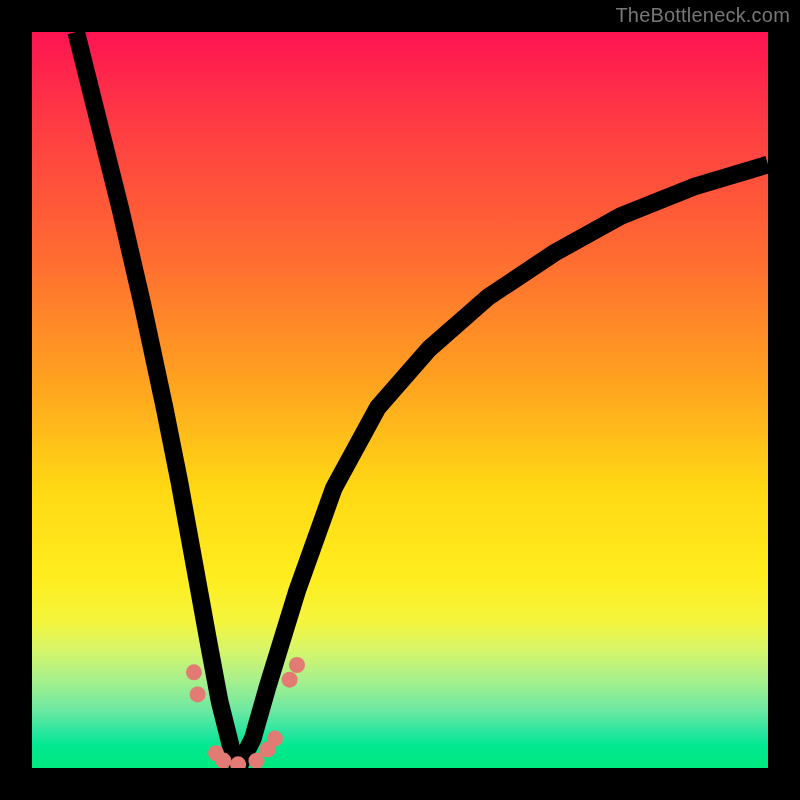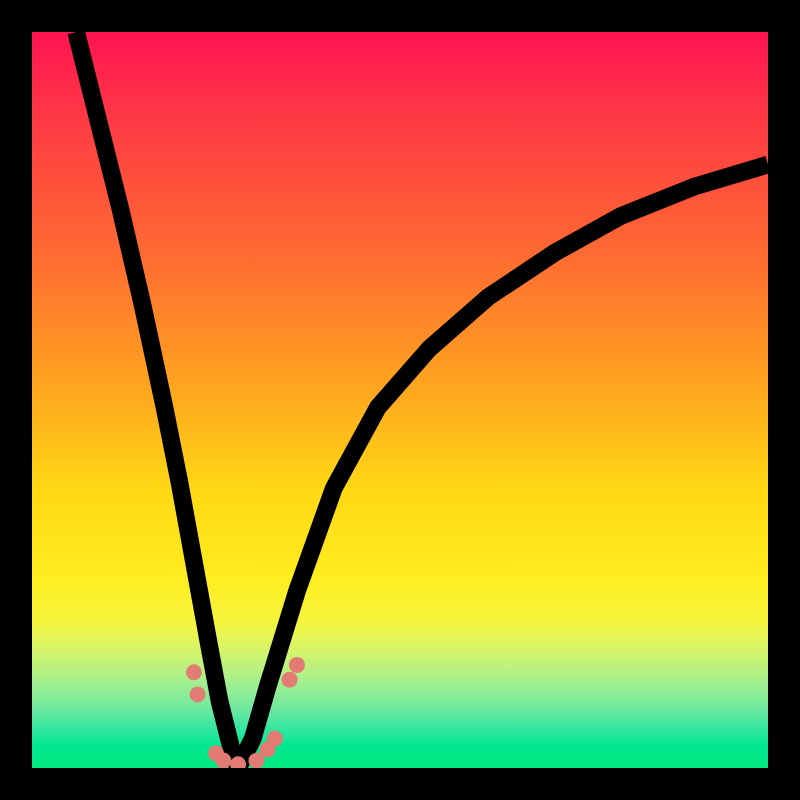--- a/index.html
+++ b/index.html
@@ -73,20 +73,21 @@
   }
   .marker {
     fill: #e27b73;
     stroke: none;
   }
 </style>
 </head>
 <body>
 
 <div class="frame">
+  <div class="watermark">TheBottleneck.com</div>
   <div class="plot">
     <div class="gradient"></div>
     <svg class="curves" viewBox="0 0 100 100" preserveAspectRatio="none">
       <path id="left-arm" class="curve" d="M6.00 0.00 L9.00 12.00 L12.00 24.00 L15.00 37.00 L18.00 51.00 L20.00 61.00 L22.00 72.00 L24.00 83.00 L25.50 91.00 L27.00 97.00 L28.00 100.00"></path>
       <path id="right-arm" class="curve" d="M28.00 100.00 L30.00 96.00 L32.00 89.00 L36.00 76.00 L41.00 62.00 L47.00 51.00 L54.00 43.00 L62.00 36.00 L71.00 30.00 L80.00 25.00 L90.00 21.00 L100.00 18.00"></path>
       <g id="markers">
           <circle cx="22" cy="87" r="1.09" class="marker" fill="#e27b73"></circle>
           <circle cx="22.5" cy="90" r="1.09" class="marker" fill="#e27b73"></circle>
           <circle cx="25" cy="98" r="1.09" class="marker" fill="#e27b73"></circle>
           <circle cx="26" cy="99" r="1.09" class="marker" fill="#e27b73"></circle>

